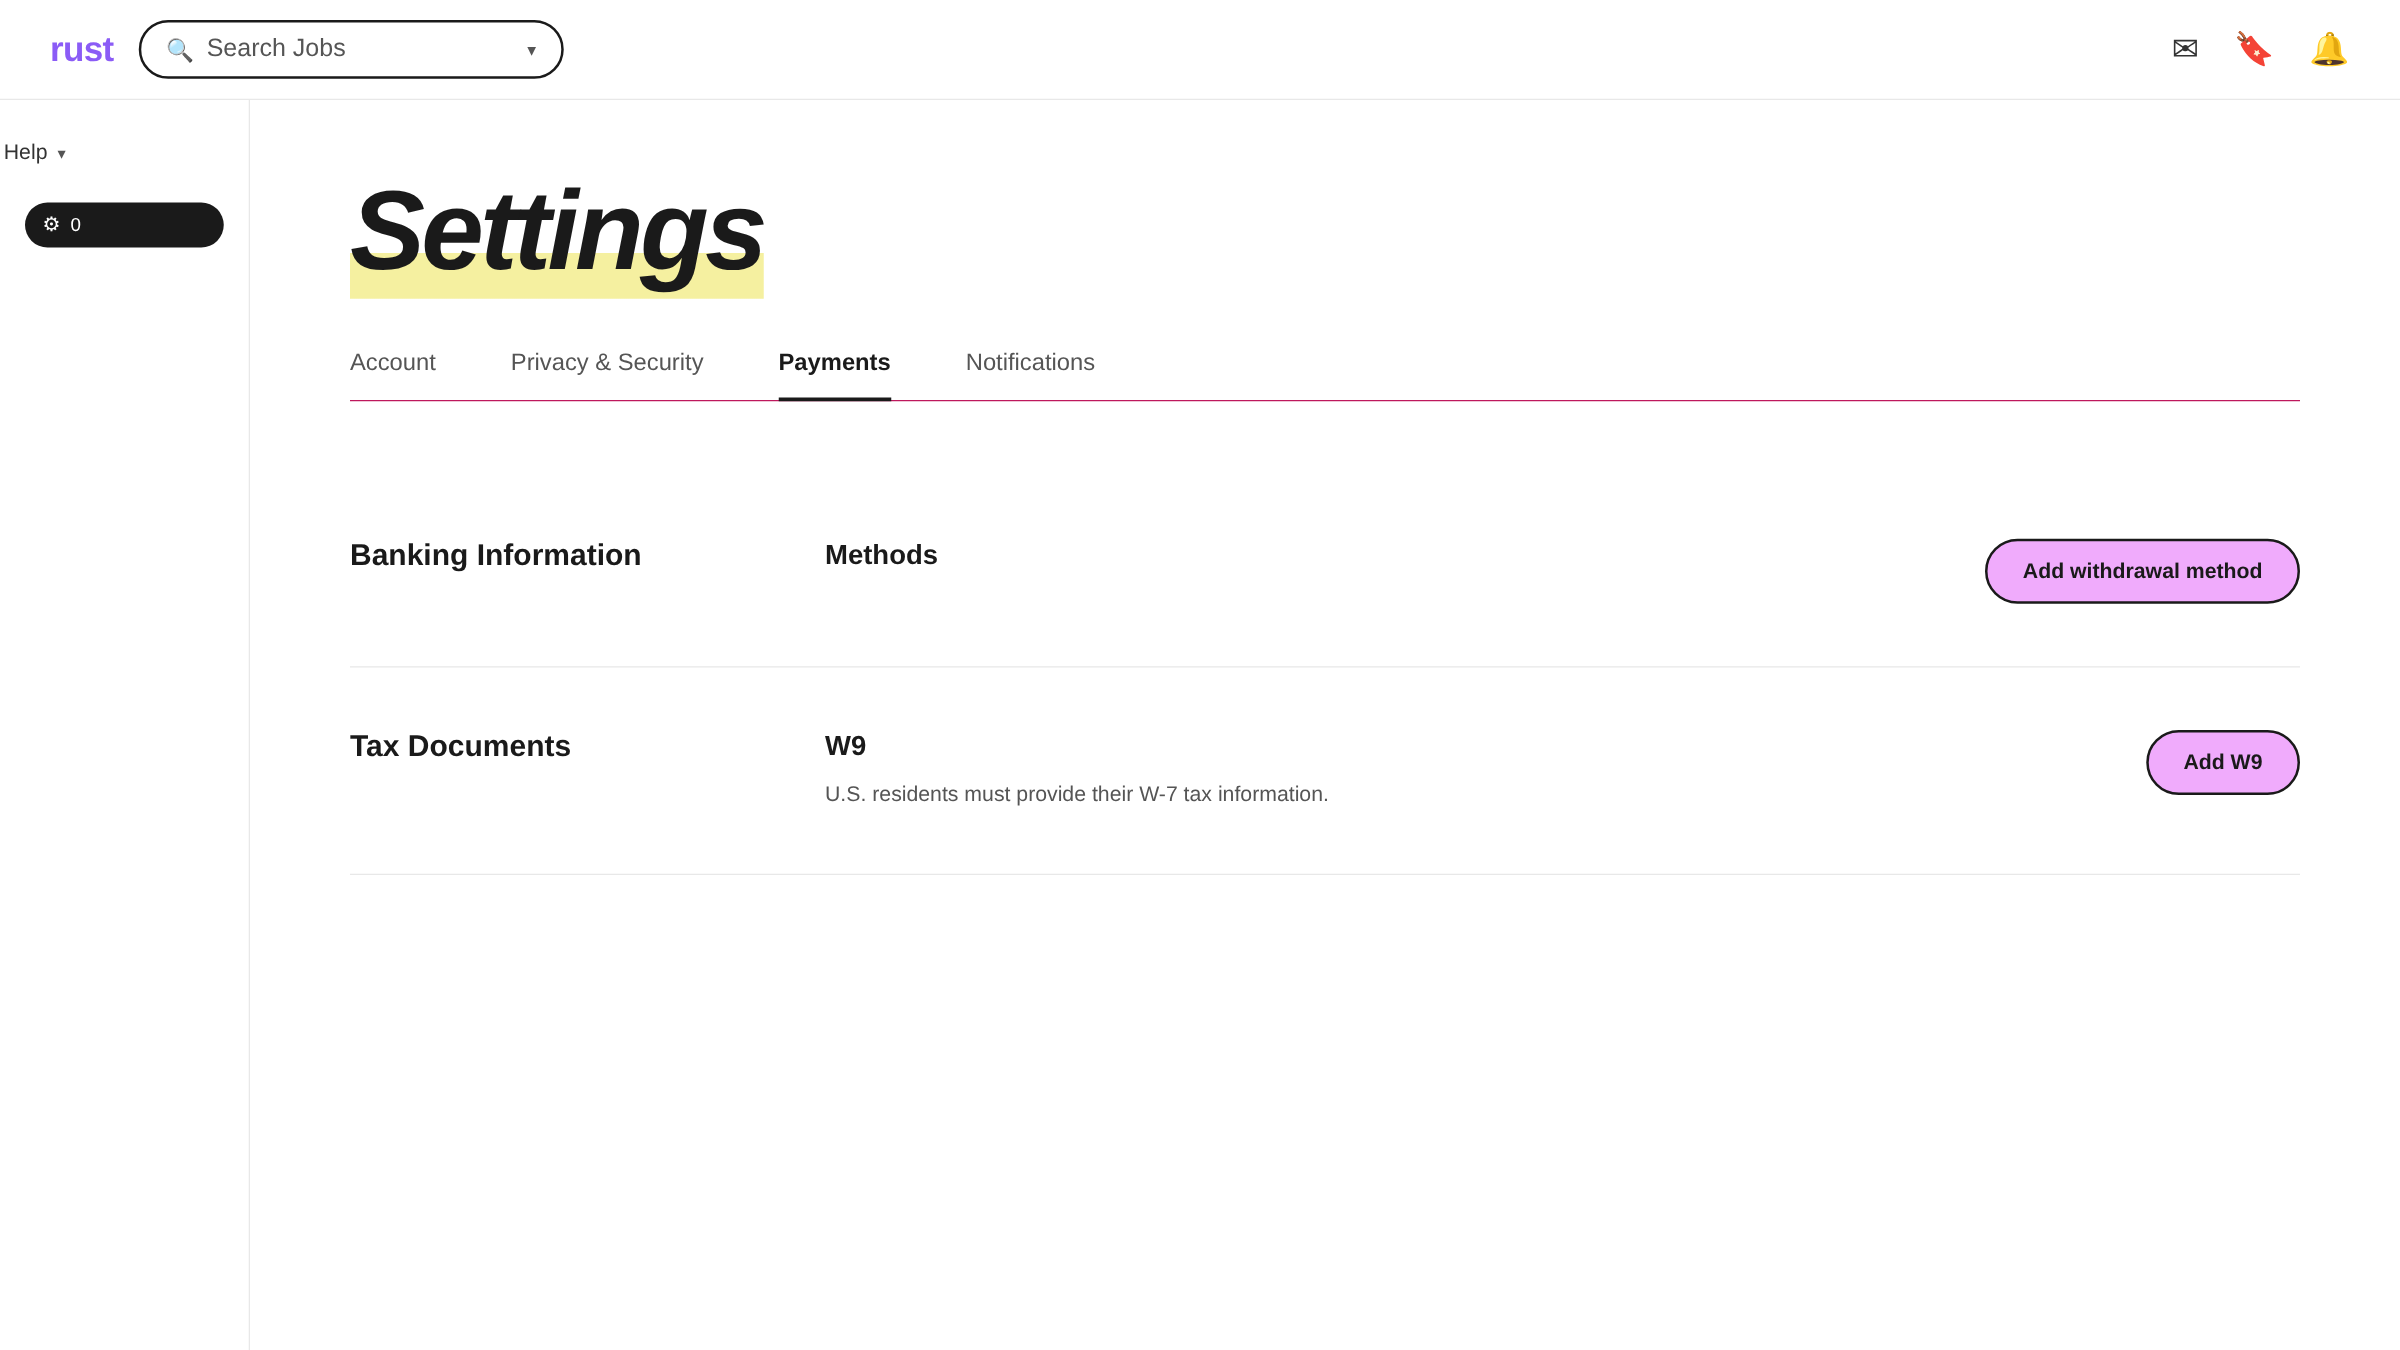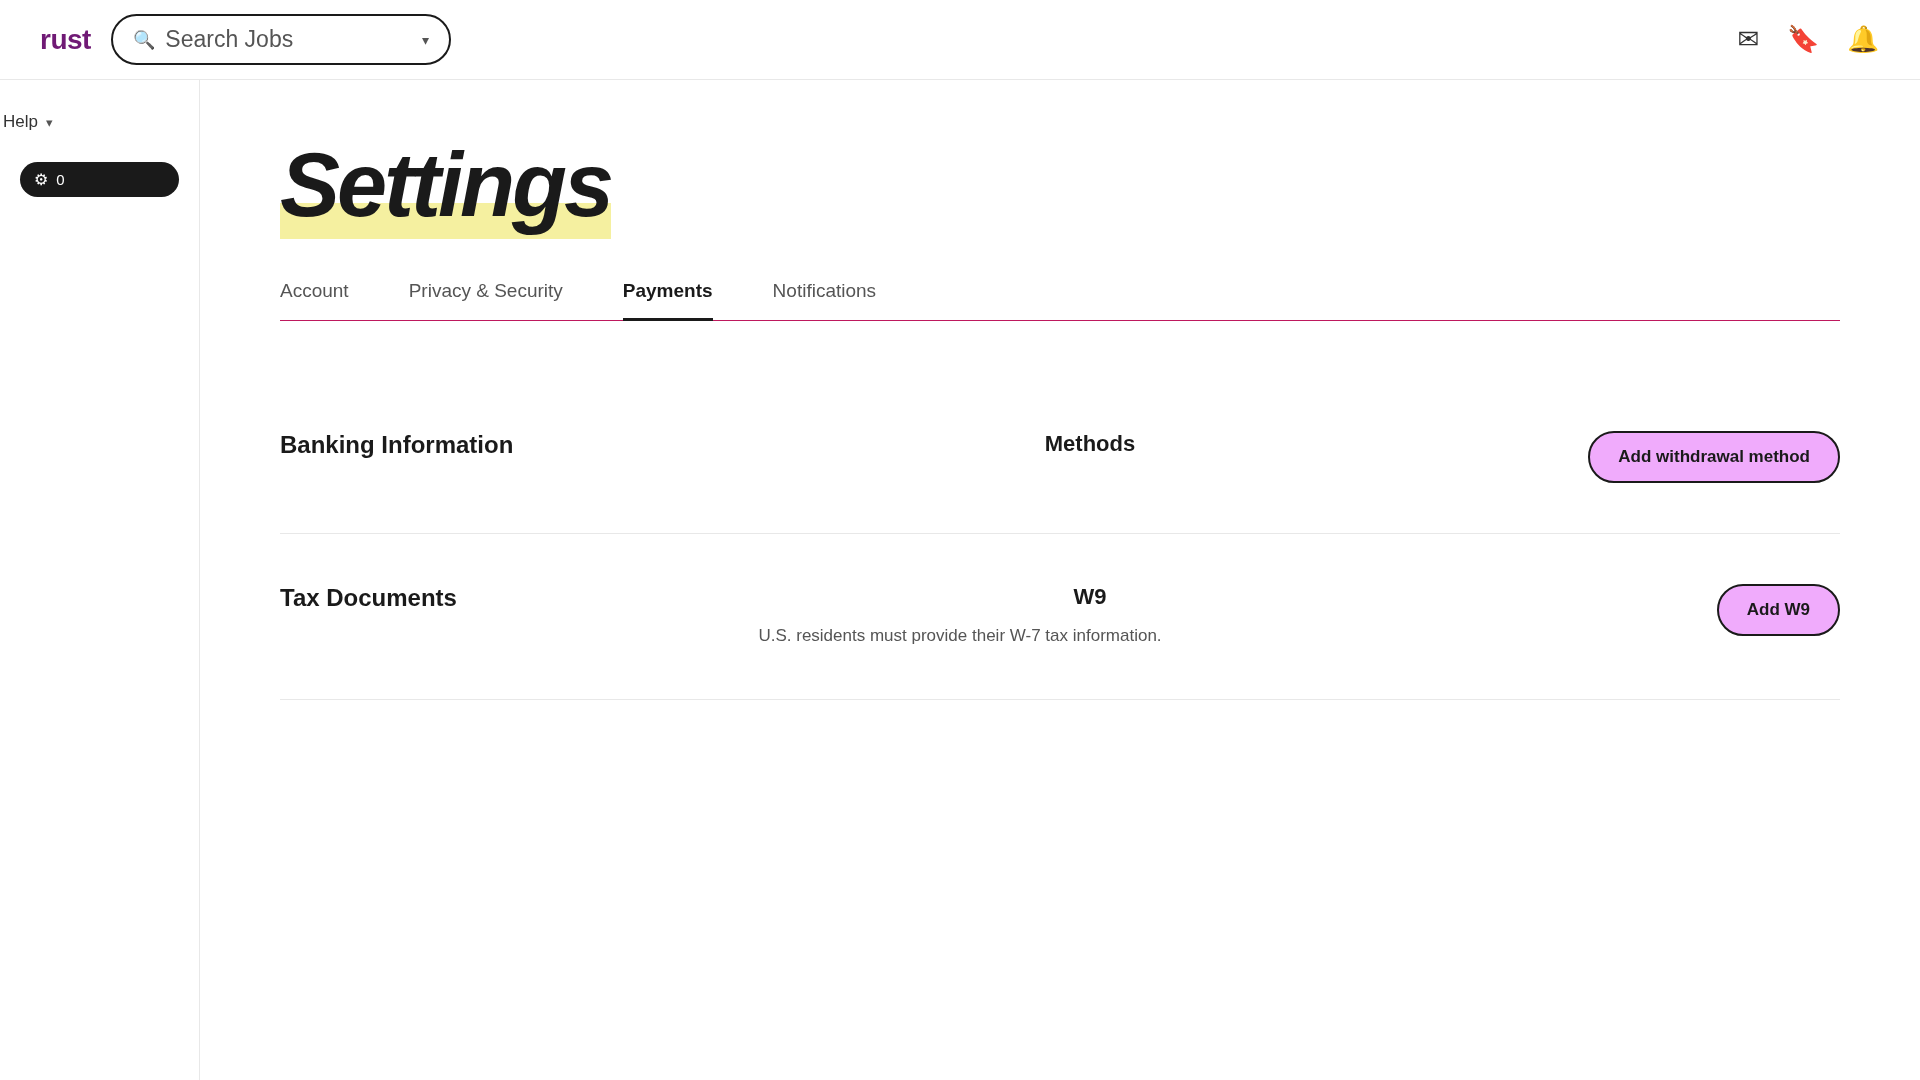--- a/index.html
+++ b/index.html
@@ -30,21 +30,21 @@
 
     .header-left {
       display: flex;
       align-items: center;
       gap: 20px;
     }
 
     .logo {
       font-size: 28px;
       font-weight: 700;
-      color: #701a75;
+      color: #8b5cf6;
       letter-spacing: -0.5px;
       text-align: center;
     }
 
     .search-bar {
       display: flex;
       align-items: center;
       border: 2px solid #1a1a1a;
       border-radius: 50px;
       padding: 10px 20px;
@@ -54,21 +54,21 @@
       background: #fff;
     }
 
     .search-icon-wrap {
       color: #555;
       font-size: 18px;
     }
 
     .search-text {
       flex: 1;
-      font-size: 23px;
+      font-size: 20px;
       color: #555;
     }
 
     .search-chevron {
       color: #555;
       font-size: 14px;
     }
 
     .header-right {
       display: flex;
@@ -199,21 +199,20 @@
     .section-label {
       width: 320px;
       min-width: 320px;
       font-size: 24px;
       font-weight: 600;
       color: #1a1a1a;
     }
 
     .section-content {
       flex: 1;
-      text-align: center;
     }
 
     .section-content-title {
       font-size: 22px;
       font-weight: 700;
       color: #1a1a1a;
       margin-bottom: 12px;
     }
 
     .section-content-desc {

